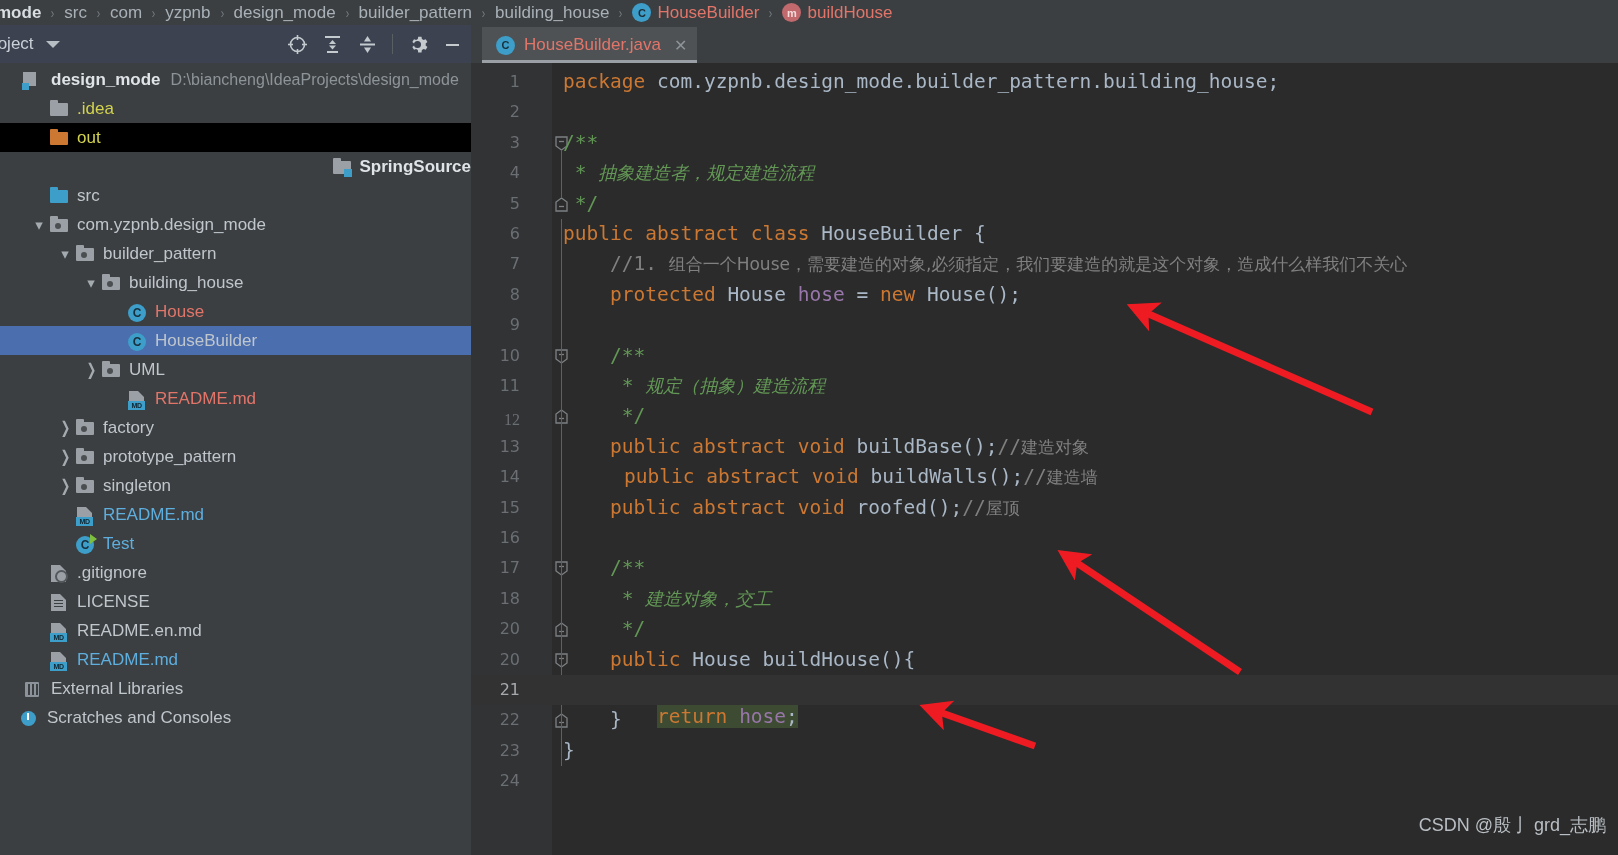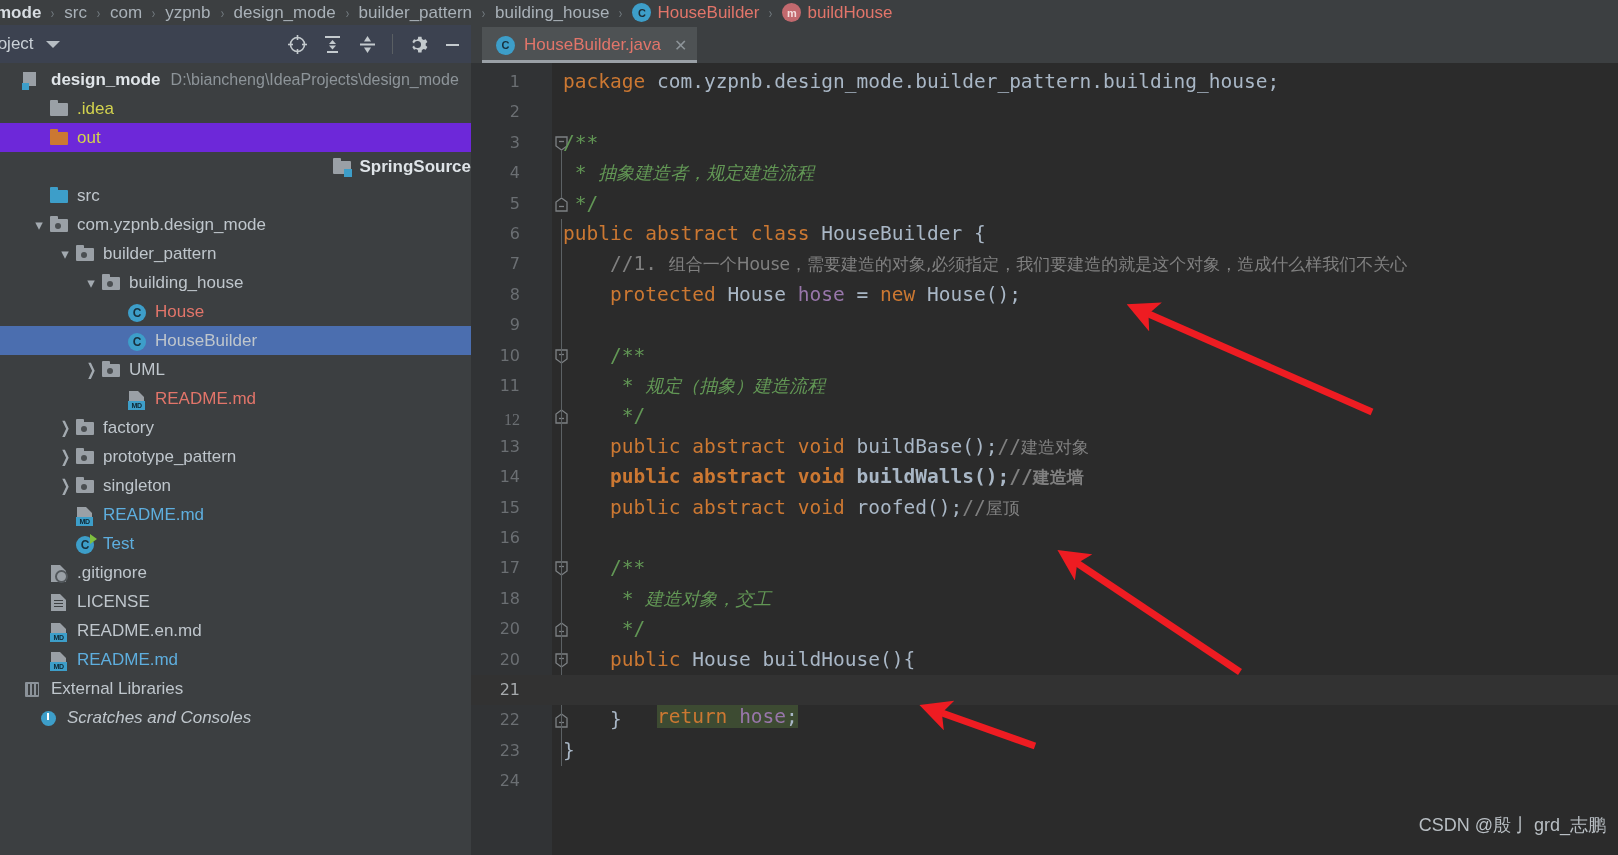--- a/index.html
+++ b/index.html
@@ -67,21 +67,21 @@
 
   .tree {
     position: absolute; left: 0; top: 38px; width: 471px; bottom: 0;
     background: #3c3f41; padding-top: 2px; overflow: hidden;
   }
   .tree-row {
     display: flex; align-items: center; height: 29px;
     padding-left: 4px; white-space: nowrap; font-size: 17px; color: #bfc6cc;
   }
   .tree-row.selected { background: #4b6eaf; color: #ffffff; }
-  .tree-row.out-hl { background: #6d28d9; }
+  .tree-row.out-hl { background: #000000; }
   .arrow {
     width: 18px; display: inline-flex; justify-content: center;
     align-items: center; color: #a3aab0; font-size: 13px; flex: 0 0 18px;
   }
   .arrow.open::before { content: "\25BE"; font-size: 15px; }
   .arrow.closed::before { content: "\276F"; font-size: 13px; transform: scale(0.9,1.25); }
   .arrow.blank::before { content: ""; }
   .ti { width: 22px; height: 18px; flex: 0 0 22px; margin-right: 7px; position: relative; }
   .label { line-height: 1; }
   .label.bold { font-weight: bold; color: #dfe4e8; }
@@ -441,21 +441,21 @@
           </span>
           <span class="label blue">README.md</span>
         </div>
         <div class="tree-row" style="padding-left: 4px;">
           <span class="arrow blank"></span>
           <span class="ti">
             <span class="extlib"></span>
           </span>
           <span class="label grey">External Libraries</span>
         </div>
-        <div class="tree-row" style="padding-left: 20px; font-style: italic;">
+        <div class="tree-row" style="padding-left: 0;">
           <span class="arrow blank"></span>
           <span class="ti">
             <span class="scratch"></span>
           </span>
           <span class="label grey">Scratches and Consoles</span>
         </div>
       </div>
   </div>
 
   <div class="editor">
@@ -543,21 +543,21 @@
           <div class="cline" style="top: 95.2px; left: 11px;"><span class="docpunc"> * </span><span class="doccmt cn-it">抽象建造者，规定建造流程</span></div>
           <div class="cline" style="top: 125.6px; left: 11px;"><span class="docpunc"> */</span></div>
           <div class="cline" style="top: 156px; left: 11px;"><span class="kw">public abstract class</span><span class="cls-n"> HouseBuilder {</span></div>
           <div class="cline" style="top: 186.4px; left: 11px;"><span class="cmt">    //1. </span><span class="cmt cn">组合一个House，需要建造的对象,必须指定，我们要建造的就是这个对象，造成什么样我们不关心</span></div>
           <div class="cline" style="top: 216.8px; left: 11px;"><span class="">    </span><span class="kw">protected</span><span class="typ"> House </span><span class="fld">hose</span><span class="typ"> = </span><span class="kw">new</span><span class="typ"> House();</span></div>
           <div class="cline" style="top: 247.2px; left: 11px;"></div>
           <div class="cline" style="top: 277.6px; left: 11px;"><span class="docpunc">    /**</span></div>
           <div class="cline" style="top: 308px; left: 11px;"><span class="docpunc">     * </span><span class="doccmt cn-it">规定（抽象）建造流程</span></div>
           <div class="cline" style="top: 338.4px; left: 11px;"><span class="docpunc">     */</span></div>
           <div class="cline" style="top: 368.8px; left: 11px;"><span class="">    </span><span class="kw">public abstract void</span><span class="meth"> buildBase();</span><span class="cmt">//</span><span class="cmt cn">建造对象</span></div>
-          <div class="cline" style="top: 399.2px; left: 11px; font-weight: bold;"><span class="">    </span><span class="kw">public abstract void</span><span class="meth"> buildWalls();</span><span class="cmt">//</span><span class="cmt cn">建造墙</span></div>
+          <div class="cline" style="top: 399.2px; left: 25px;"><span class="">    </span><span class="kw">public abstract void</span><span class="meth"> buildWalls();</span><span class="cmt">//</span><span class="cmt cn">建造墙</span></div>
           <div class="cline" style="top: 429.6px; left: 11px;"><span class="">    </span><span class="kw">public abstract void</span><span class="meth"> roofed();</span><span class="cmt">//</span><span class="cmt cn">屋顶</span></div>
           <div class="cline" style="top: 460px; left: 11px;"></div>
           <div class="cline" style="top: 490.4px; left: 11px;"><span class="docpunc">    /**</span></div>
           <div class="cline" style="top: 520.8px; left: 11px;"><span class="docpunc">     * </span><span class="doccmt cn-it">建造对象，交工</span></div>
           <div class="cline" style="top: 551.2px; left: 11px;"><span class="docpunc">     */</span></div>
           <div class="cline" style="top: 581.6px; left: 11px;"><span class="">    </span><span class="kw">public</span><span class="typ"> House </span><span class="meth">buildHouse(){</span></div>
           <div class="cline" style="top: 639px; left: 11px;"><span class="">        </span><span class="kw sel-bg">return</span><span class="sel-bg"> </span><span class="fld sel-bg">hose</span><span class="typ sel-bg">;</span></div>
           <div class="cline" style="top: 642.4px; left: 11px;"><span class="typ">    }</span></div>
           <div class="cline" style="top: 672.8px; left: 11px;"><span class="typ">}</span></div>
           <div class="cline" style="top: 703.2px; left: 11px;"></div>

